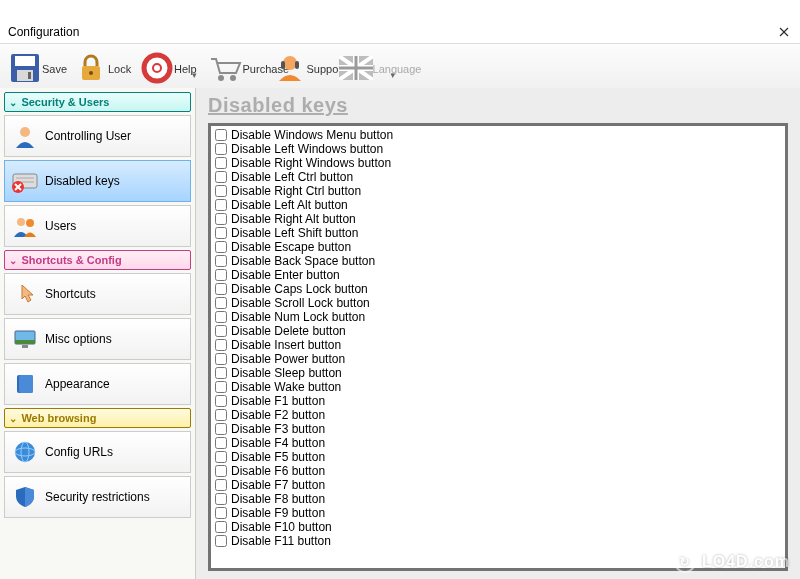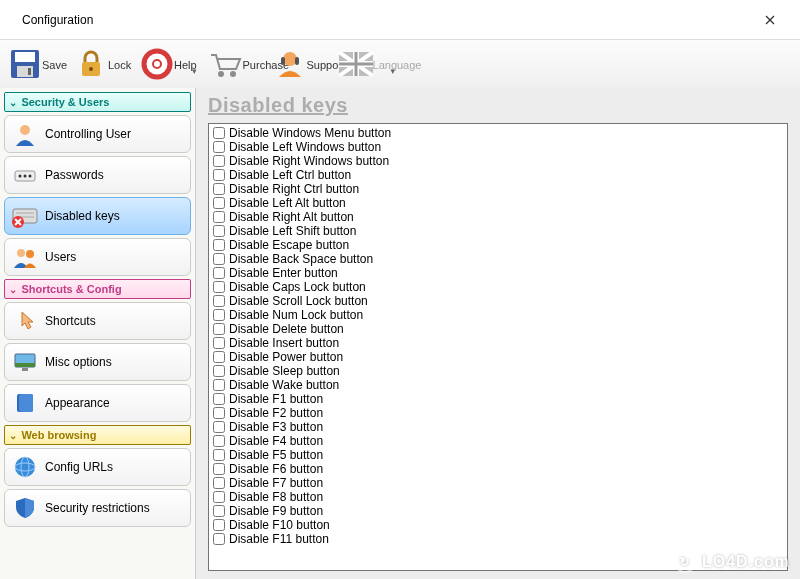--- a/index.html
+++ b/index.html
@@ -1,46 +1,46 @@
 <!DOCTYPE html>
 <html><head>
 <meta charset="utf-8">
 <style>
 * { margin: 0; padding: 0; box-sizing: border-box; }
 body { font-family: "Segoe UI", Tahoma, sans-serif; font-size: 12px; background: #fff; width: 800px; height: 579px; overflow: hidden; position: relative; }
 
-.titlebar { display: flex; align-items: center; justify-content: space-between; padding: 4px 22px; border-bottom: 1px solid #ddd; height: 40px; }
+.titlebar { display: flex; align-items: center; justify-content: space-between; padding: 4px 8px; border-bottom: 1px solid #ddd; height: 24px; margin-top: 20px; }
 .titlebar .title { font-size: 12px; }
 .titlebar .close { width: 16px; height: 16px; display: flex; align-items: center; justify-content: center; cursor: default; }
 
 .toolbar { display: flex; align-items: flex-start; gap: 10px; padding: 6px 8px 4px; background: linear-gradient(#fcfcfc,#ececec); border-bottom: 1px solid #ccc; height: 64px; }
 .toolbar .tbtn { display: flex; flex-direction: row; align-items: center; width: 56px; cursor: default; }
 .toolbar .tbtn .ico { width: 36px; height: 36px; display: flex; align-items: center; justify-content: center; }
 .toolbar .tbtn .lbl { font-size: 11px; color: #333; margin-top: 1px; }
 .toolbar .tbtn.dim .lbl { color: #aaa; }
 .toolbar .drop { display:flex; align-items:center; }
 .toolbar .drop .caret { font-size: 9px; color:#666; margin-left:-4px; margin-top:14px;}
 
 .content { position: absolute; top: 88px; left: 0; right: 0; bottom: 0; display: flex; }
 
 .sidebar { width: 196px; background: #f8f8f4; border-right: 1px solid #ccc; padding: 2px 4px 2px 4px; overflow: hidden; }
 .sidebar .section-hdr { display:flex; align-items:center; gap:4px; padding: 3px 4px; font-weight: bold; font-size: 11px; border: 1px solid; border-radius: 2px; margin: 2px 0; }
 .hdr-teal { background: linear-gradient(#e8fefc,#c7f5f1); border-color:#9bd8d3; color:#05807a;}
 .hdr-pink { background: linear-gradient(#ffeef6,#ffd8eb); border-color:#f3b7d7; color:#c43b86;}
 .hdr-yellow { background: linear-gradient(#fffbe0,#fff0a8); border-color:#e8d673; color:#9a7b00;}
 .sidebar .section-hdr .chev { font-size: 10px; }
 
-.nav-item { display:flex; align-items:center; gap:6px; padding: 4px 6px; margin: 3px 0; border: 1px solid #ccc; background: linear-gradient(#ffffff,#f2f2f2); border-radius: 6px; cursor: default; height: 38px;}
+.nav-item { display:flex; align-items:center; gap:6px; padding: 20px 6px; margin: 3px 0; border: 1px solid #ccc; background: linear-gradient(#ffffff,#f2f2f2); border-radius: 0; cursor: default; height: 38px;}
 .nav-item .ico { width: 28px; height: 28px; display:flex; align-items:center; justify-content:center; flex-shrink:0; }
 .nav-item .lbl { font-size: 12px; color:#000; }
 .nav-item.active { background: linear-gradient(#d6ecff,#a7d4ff); border-color:#6fb1ea; }
 
 .main { flex: 1; background: #ededed; padding: 6px 12px 8px 12px; display:flex; flex-direction:column; }
 .main h1 { font-size: 20px; font-weight: bold; color: #adadad; text-decoration: underline; margin-bottom: 6px; letter-spacing:0.5px;}
-.listwrap { flex:1; background:#fff; border:1px solid #737373; position:relative; display:flex; }
+.listwrap { flex:1; background:#fff; border:3px solid #737373; position:relative; display:flex; }
 .list { flex:1; overflow-y: scroll; padding: 2px 4px; }
 .row { display:flex; align-items:center; gap:4px; line-height: 14px; font-size: 12px; }
 .row input[type=checkbox]{ width:12px; height:12px; margin:0; }
 
 .watermark { position:absolute; right:10px; bottom:6px; display:flex; align-items:center; gap:6px; opacity:0.55; color:#fff; font-weight:bold; font-size:16px; letter-spacing:1px; text-shadow:0 0 3px rgba(0,0,0,0.6);}
 .watermark .circ{ width:22px;height:22px;border:2px solid #fff;border-radius:50%;display:flex;align-items:center;justify-content:center;font-size:12px;}
 
 
 .list::-webkit-scrollbar{width:16px;}
 .list::-webkit-scrollbar-track{background:#f0f0f0;}
@@ -142,31 +142,20 @@
       </div>
       <div class="nav-item">
         <span class="ico">
           <svg width="26" height="26" viewBox="0 0 26 26">
             <circle cx="13" cy="9" r="5" fill="#f4b880"></circle>
             <path d="M4 25q9-12 18 0z" fill="#2b6bbd"></path>
           </svg>
         </span>
         <span class="lbl">Controlling User</span>
       </div>
-      <div class="nav-item">
-        <span class="ico">
-          <svg width="26" height="26" viewBox="0 0 26 26">
-            <rect x="3" y="9" width="20" height="10" rx="2" fill="#eee" stroke="#999"></rect>
-            <circle cx="8" cy="14" r="1.5" fill="#333"></circle>
-            <circle cx="13" cy="14" r="1.5" fill="#333"></circle>
-            <circle cx="18" cy="14" r="1.5" fill="#333"></circle>
-          </svg>
-        </span>
-        <span class="lbl">Passwords</span>
-      </div>
       <div class="nav-item active">
         <span class="ico">
           <svg width="28" height="26" viewBox="0 0 28 26">
             <rect x="2" y="6" width="24" height="14" rx="2" fill="#ddd" stroke="#888"></rect>
             <line x1="5" y1="10" x2="23" y2="10" stroke="#aaa"></line>
             <line x1="5" y1="14" x2="23" y2="14" stroke="#aaa"></line>
             <circle cx="7" cy="19" r="6" fill="#e33"></circle>
             <line x1="4" y1="16" x2="10" y2="22" stroke="#fff" stroke-width="2"></line>
             <line x1="10" y1="16" x2="4" y2="22" stroke="#fff" stroke-width="2"></line>
           </svg>

